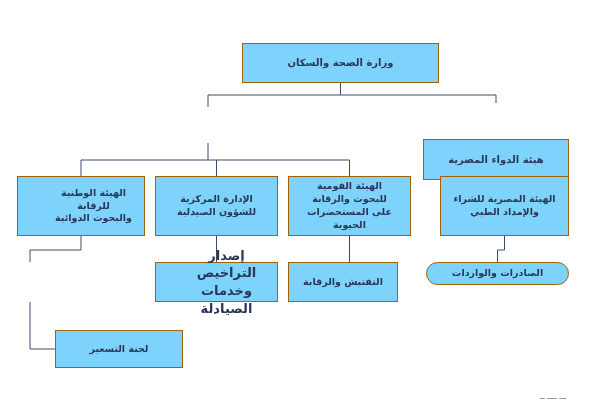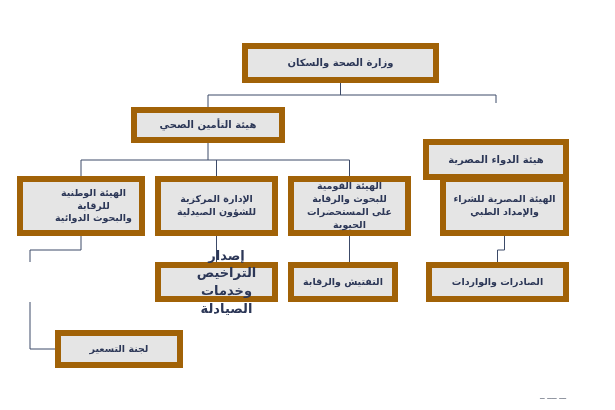--- a/index.html
+++ b/index.html
@@ -13,22 +13,22 @@
   #canvas {
     position: relative;
     width: 615px;
     height: 410px;
     background: #ffffff;
     overflow: hidden;
   }
   .node {
     position: absolute;
     box-sizing: border-box;
-    border: 6px solid #a16207;
-    background: #e5e5e5;
+    border: 1px solid #a16207;
+    background: #7dd3fc;
     color: #2c3757;
     display: flex;
     align-items: center;
     justify-content: center;
     text-align: center;
     line-height: 1.35;
     padding: 2px 4px;
     white-space: pre-line;
     font-weight: 600;
   }
@@ -84,31 +84,30 @@
       <path d="M504.5 236 L504.5 250"></path>
       <path d="M497.5 250 L504.5 250"></path>
       <path d="M497.5 250 L497.5 262"></path>
 
       <path d="M30 302 L30 349"></path>
       <path d="M30 349 L55 349"></path>
     </g>
   </svg>
 
   <div class="node" style="right:auto;left:242px;top:43px;width:197px;height:40px;font-size:10px;">وزارة الصحة والسكان</div>
-  <div class="node" style="left:131px;top:107px;width:154px;height:36px;font-size:10px;">هيئة التأمين الصحي</div>
   <div class="node" style="left:423px;top:103px;width:146px;height:41px;font-size:10px;margin-top:36px;">هيئة الدواء المصرية</div>
   <div class="node" style="left:17px;top:176px;width:128px;height:60px;font-size:9.5px;padding-left:29px;">الهيئة الوطنية للرقابة
 والبحوث الدوائية</div>
   <div class="node" style="left:155px;top:176px;width:123px;height:60px;font-size:9.5px;">الإدارة المركزية
 للشؤون الصيدلية</div>
   <div class="node" style="left:288px;top:176px;width:123px;height:60px;font-size:9.5px;">الهيئة القومية
 للبحوث والرقابة
 على المستحضرات الحيوية</div>
   <div class="node" style="left:440px;top:176px;width:129px;height:60px;font-size:9.5px;">الهيئة المصرية للشراء
 والإمداد الطبي</div>
   <div class="node" style="left:155px;top:262px;width:123px;height:40px;font-size:13px;padding-left:24px;">إصدار التراخيص
 وخدمات الصيادلة</div>
   <div class="node" style="left:288px;top:262px;width:110px;height:40px;font-size:9.5px;">التفتيش والرقابة</div>
-  <div class="node" style="left:426px;top:262px;width:143px;height:40px;font-size:9.5px;">الصادرات والواردات</div>
+  <div class="node" style="left:426px;top:262px;width:143px;height:23px;font-size:9.5px;border-radius:14px;">الصادرات والواردات</div>
   <div class="node" style="left:55px;top:330px;width:128px;height:38px;font-size:9.5px;">لجنة التسعير</div>
 
   <div class="footnote" style="left:540px;top:392px;">ـــ ــــ ــ</div>
 </div>
 
 </body></html>

